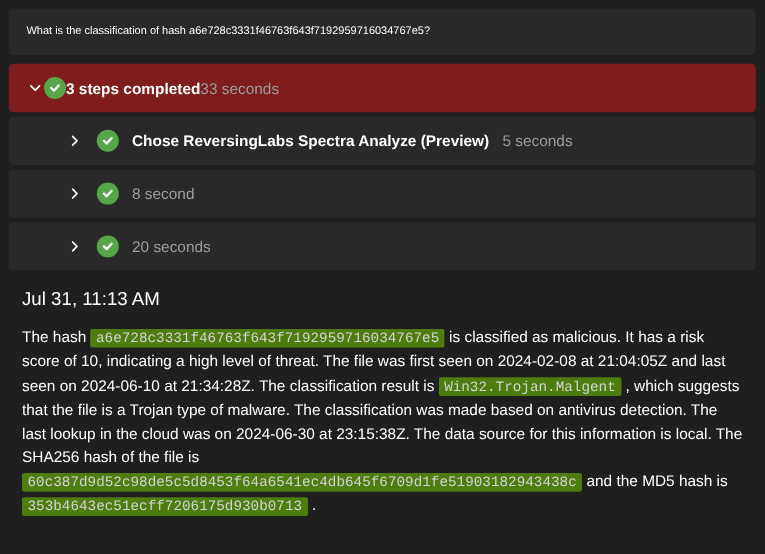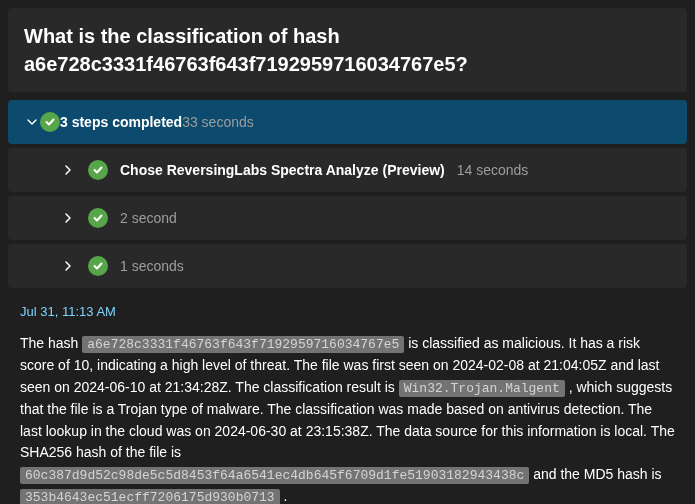--- a/index.html
+++ b/index.html
@@ -12,26 +12,26 @@
       height: 504px;
       overflow: hidden;
     }
     .card {
       background: #292929;
       border-radius: 4px;
       margin: 8px;
       padding: 14px 16px;
     }
     .question {
-      font-weight: 700;
-      font-size: 20px;
+      font-weight: 400;
+      font-size: 10px;
       line-height: 1.4;
     }
     .summary-row {
-      background: #0c4a6e;
+      background: #7f1d1d;
       border-radius: 4px;
       margin: 0 8px 4px 8px;
       padding: 12px 16px;
       display: flex;
       align-items: center;
     }
     .step-row {
       background: #292929;
       border-radius: 4px;
       margin: 0 8px 4px 8px;
@@ -61,32 +61,32 @@
     .step-label {
       font-weight: 600;
       font-size: 14px;
     }
     .step-duration {
       color: #9d9d9d;
       font-size: 14px;
       font-weight: 400;
     }
     .timestamp {
-      color: #7dd3fc;
-      font-size: 13px;
+      color: #ffffff;
+      font-size: 17px;
       padding: 12px 20px 8px 20px;
     }
     .response {
       padding: 6px 20px 16px 20px;
       font-size: 14px;
       line-height: 1.55;
       color: #ffffff;
     }
     .code-inline {
-      background: #737373;
+      background: #4d7c0f;
       font-family: 'Consolas', 'Courier New', monospace;
       font-size: 13px;
       padding: 1px 5px;
       border-radius: 2px;
       color: #d4d4d4;
     }
   </style>
 </head>
 <body>
 
@@ -114,48 +114,48 @@
     <svg width="12" height="12" viewBox="0 0 12 12">
         <path d="M4 2 L8 6 L4 10" stroke="#ffffff" stroke-width="1.5" fill="none" stroke-linecap="round" stroke-linejoin="round"></path>
       </svg>
   </span>
   <span class="check-badge">
     <svg width="12" height="12" viewBox="0 0 12 12">
         <path d="M2.5 6 L5 8.5 L9.5 3.5" stroke="#ffffff" stroke-width="2" fill="none" stroke-linecap="round" stroke-linejoin="round"></path>
       </svg>
   </span>
   <span class="step-label">Chose ReversingLabs Spectra Analyze (Preview)</span>
-  <span class="step-duration">14 seconds</span>
+  <span class="step-duration">5 seconds</span>
 </div>
 
 <div class="step-row">
   <span class="chevron">
     <svg width="12" height="12" viewBox="0 0 12 12">
         <path d="M4 2 L8 6 L4 10" stroke="#ffffff" stroke-width="1.5" fill="none" stroke-linecap="round" stroke-linejoin="round"></path>
       </svg>
   </span>
   <span class="check-badge">
     <svg width="12" height="12" viewBox="0 0 12 12">
         <path d="M2.5 6 L5 8.5 L9.5 3.5" stroke="#ffffff" stroke-width="2" fill="none" stroke-linecap="round" stroke-linejoin="round"></path>
       </svg>
   </span>
-  <span class="step-duration">2 second</span>
+  <span class="step-duration">8 second</span>
 </div>
 
 <div class="step-row">
   <span class="chevron">
     <svg width="12" height="12" viewBox="0 0 12 12">
         <path d="M4 2 L8 6 L4 10" stroke="#ffffff" stroke-width="1.5" fill="none" stroke-linecap="round" stroke-linejoin="round"></path>
       </svg>
   </span>
   <span class="check-badge">
     <svg width="12" height="12" viewBox="0 0 12 12">
         <path d="M2.5 6 L5 8.5 L9.5 3.5" stroke="#ffffff" stroke-width="2" fill="none" stroke-linecap="round" stroke-linejoin="round"></path>
       </svg>
   </span>
-  <span class="step-duration">1 seconds</span>
+  <span class="step-duration">20 seconds</span>
 </div>
 
 <div class="timestamp">Jul 31, 11:13 AM</div>
 
 <div class="response">
   <span>The hash </span><span class="code-inline">a6e728c3331f46763f643f7192959716034767e5</span><span> is classified as malicious. It has a risk score of 10, indicating a high level of threat. The file was first seen on 2024-02-08 at 21:04:05Z and last seen on 2024-06-10 at 21:34:28Z. The classification result is </span><span class="code-inline">Win32.Trojan.Malgent</span><span> , which suggests that the file is a Trojan type of malware. The classification was made based on antivirus detection. The last lookup in the cloud was on 2024-06-30 at 23:15:38Z. The data source for this information is local. The SHA256 hash of the file is </span><span class="code-inline">60c387d9d52c98de5c5d8453f64a6541ec4db645f6709d1fe51903182943438c</span><span> and the MD5 hash is </span><span class="code-inline">353b4643ec51ecff7206175d930b0713</span><span> .</span>
 </div>
 
 </body></html>

